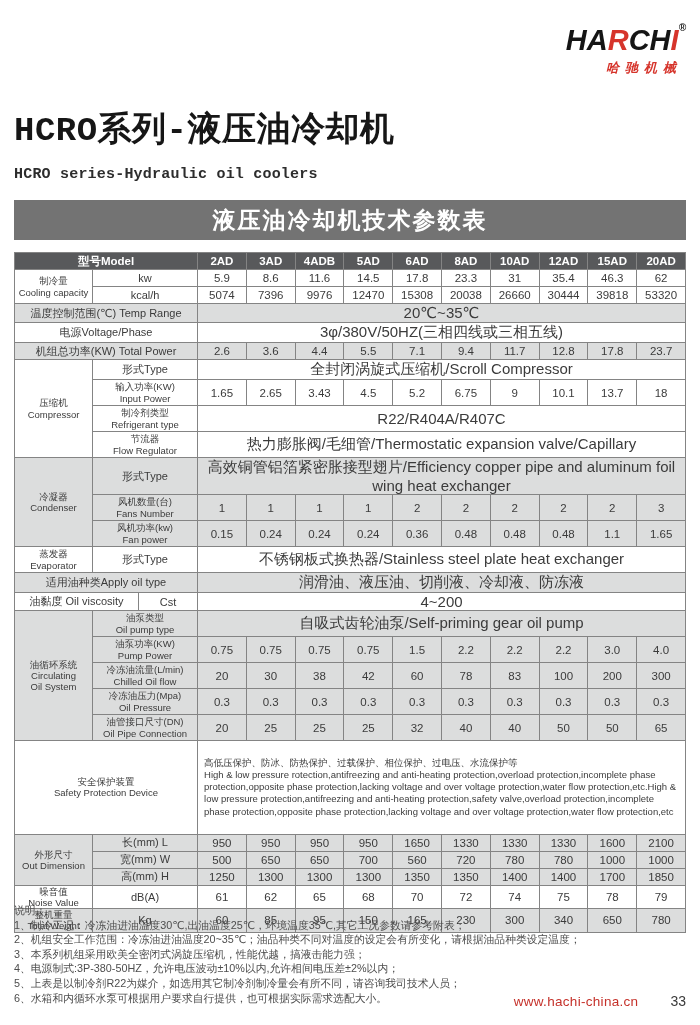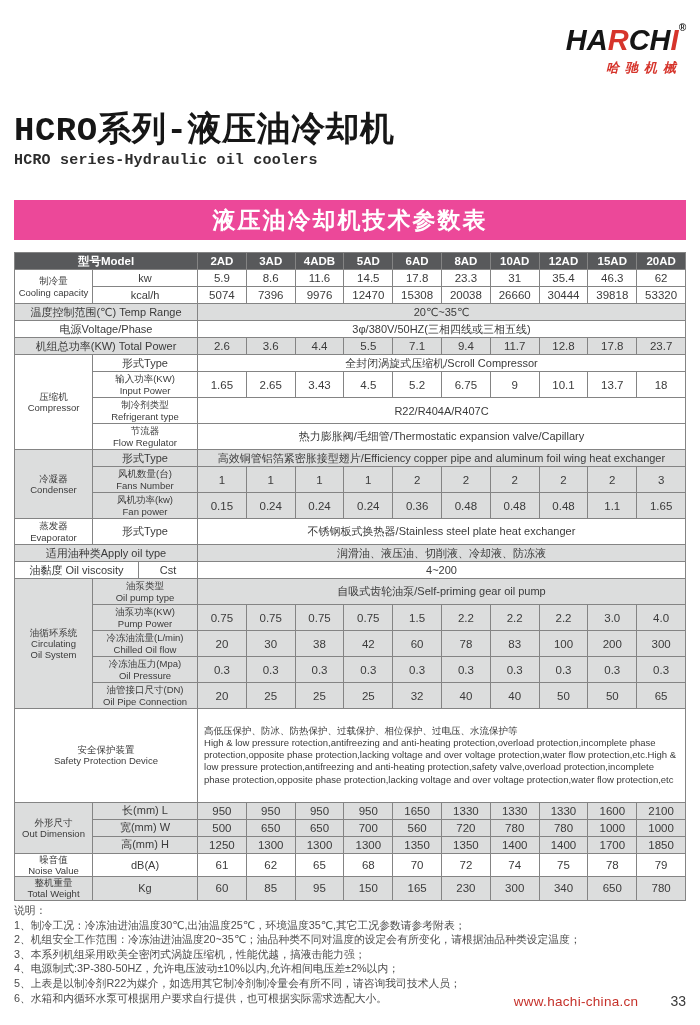--- a/index.html
+++ b/index.html
@@ -10,44 +10,44 @@
   
   .logo { position:absolute; top:26px; right:14px; text-align:right; }
   .logo-word { font-size:29px; font-weight:900; font-style:italic; color:#151515; letter-spacing:0px; line-height:1; white-space:nowrap; }
   .logo-word .red { color:#d6342b; }
   .logo-reg { font-size:10px; font-weight:700; vertical-align:top; position:relative; top:-3px; color:#151515; }
   .logo-cn { margin-top:4px; padding-right:4px; color:#d6342b; font-size:13px; font-weight:700; font-style:italic; letter-spacing:6px;text-align:right; }
 
   
   .titleblock { position:absolute; left:14px; top:112px;font-family:Liberation Mono, monospace; }
   .title { font-size:34px; font-weight:900; color:#161616; line-height:1.15; letter-spacing:0.5px; }
-  .subtitle { margin-top:1px; font-size:15px; font-weight:700; color:#2d2d2d; letter-spacing:0.2px; }
-
-  
-  .banner { position:absolute; left:14px; top:200px; width:672px; height:40px; background:#ec4899;
+  .subtitle { margin-top:15px; font-size:15px; font-weight:700; color:#2d2d2d; letter-spacing:0.2px; }
+
+  
+  .banner { position:absolute; left:14px; top:200px; width:672px; height:40px; background:#737373;
             color:#fff; font-size:23px; font-weight:900; text-align:center; line-height:40px; letter-spacing:2px; }
 
   
   .tablewrap { position:absolute; left:14px; top:252px; width:532px; }
   table.spec { width:672px; border-collapse:collapse; table-layout:fixed; border:1px solid #5a5a5a; }
   .spec td, .spec th { border:1px solid #848484; text-align:center; vertical-align:middle;
                        color:#3b3b3b; overflow:hidden; padding:0 2px; white-space:pre-line; }
   .spec th.head { background:#58595b; color:#ffffff; font-size:11.5px; font-weight:700; white-space:nowrap; }
   .spec th.head + th.head { border-left:1px solid #d9d9d9; }
   tr.h1 { height:17px; }
   tr.h2 { height:26px; }
   tr.h3 { height:21px; }
   tr.hsafe { height:84px; }
   tr.shade td { background:#dcdddd; }
   td.lab  { font-size:9.5px; line-height:1.18; font-weight:400; }
   td.lab1 { font-size:11px; white-space:nowrap; }
   td.sub  { font-size:9.5px; line-height:1.18; }
   td.sub1 { font-size:11px; white-space:nowrap; }
   td.val  { font-size:11.5px; }
-  td.merged { font-size:11px; }
+  td.merged { font-size:15px; }
   td.safety { font-size:9.5px; line-height:1.28; text-align:left; padding:16px 6px; white-space:pre-line; }
 
   
   .notes { position:absolute; left:14px; top:903px; width:676px; color:#4d4d4d; font-size:10.8px; line-height:14.6px; }
 
   
   .footer { position:absolute; right:14px; top:993px; display:flex; align-items:flex-end; gap:32px; }
   .footer-url { color:#c5312a; font-size:13.5px; letter-spacing:0.3px; }
   .footer-page { color:#3a3a3a; font-size:14px; }
 </style>

